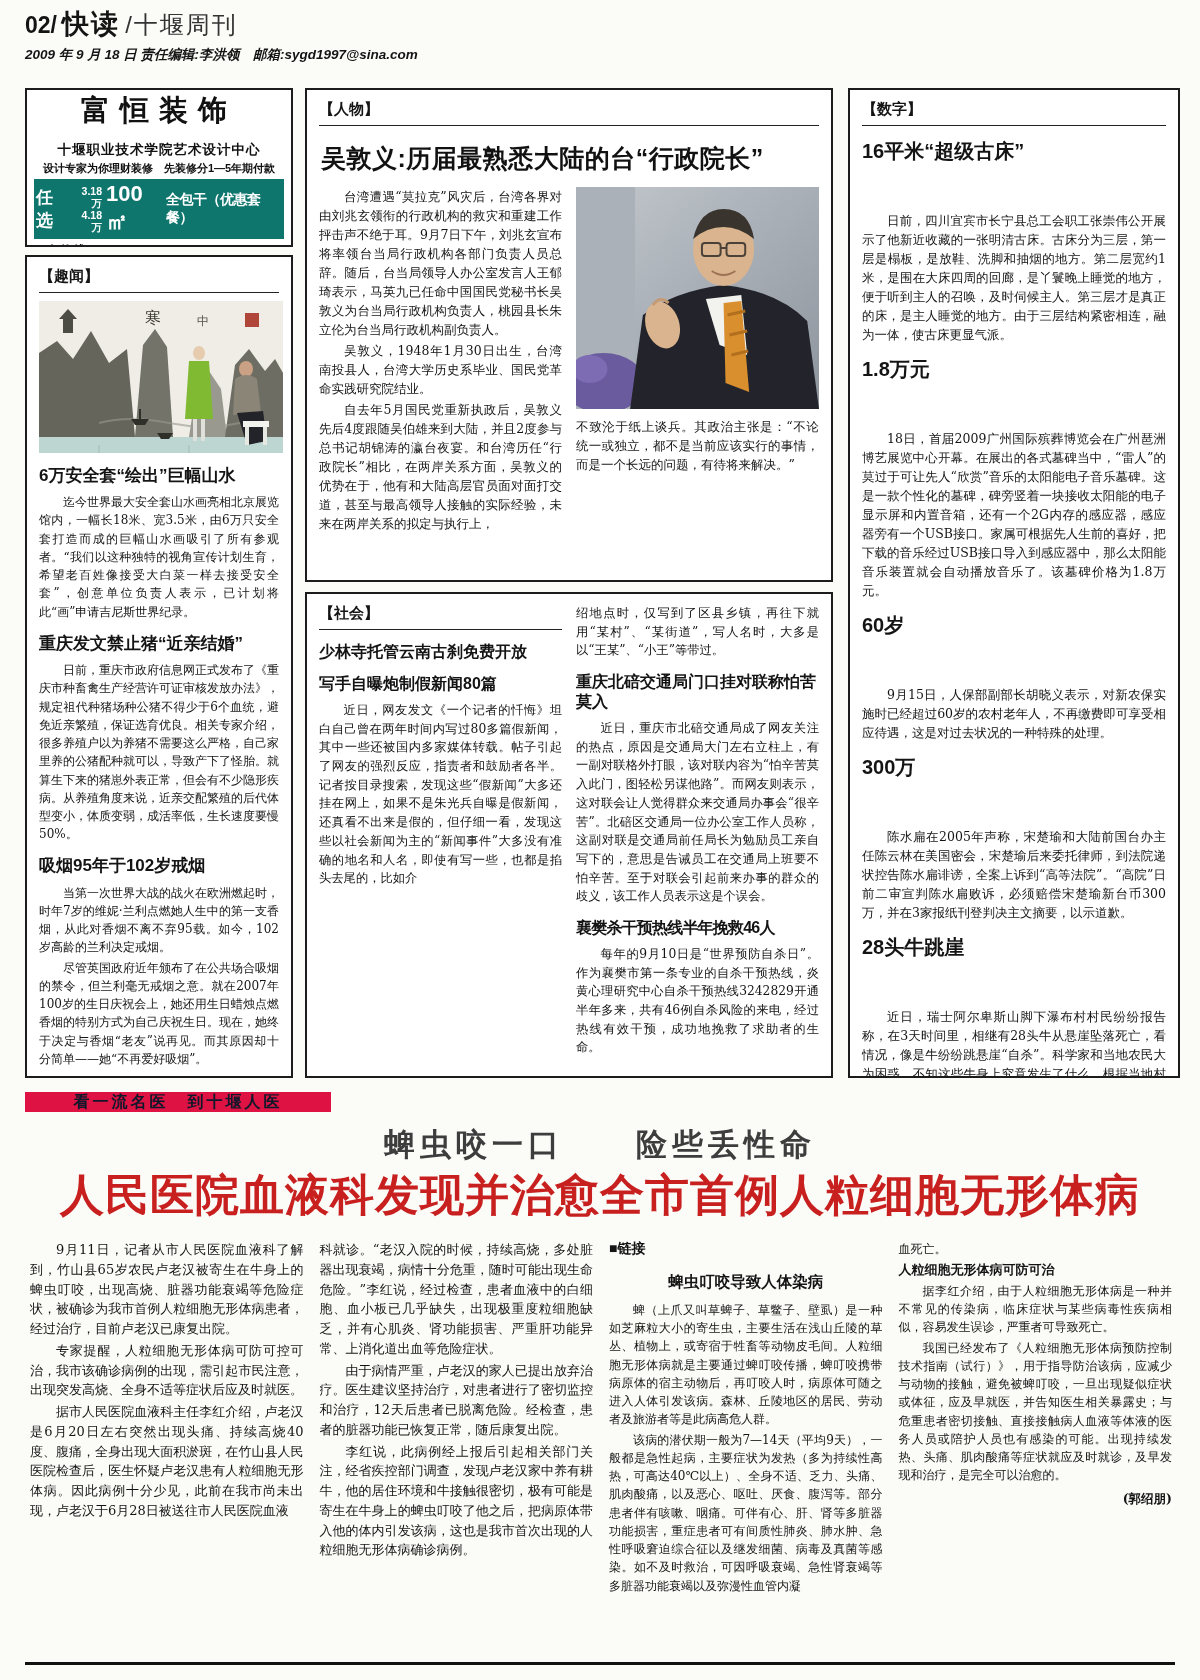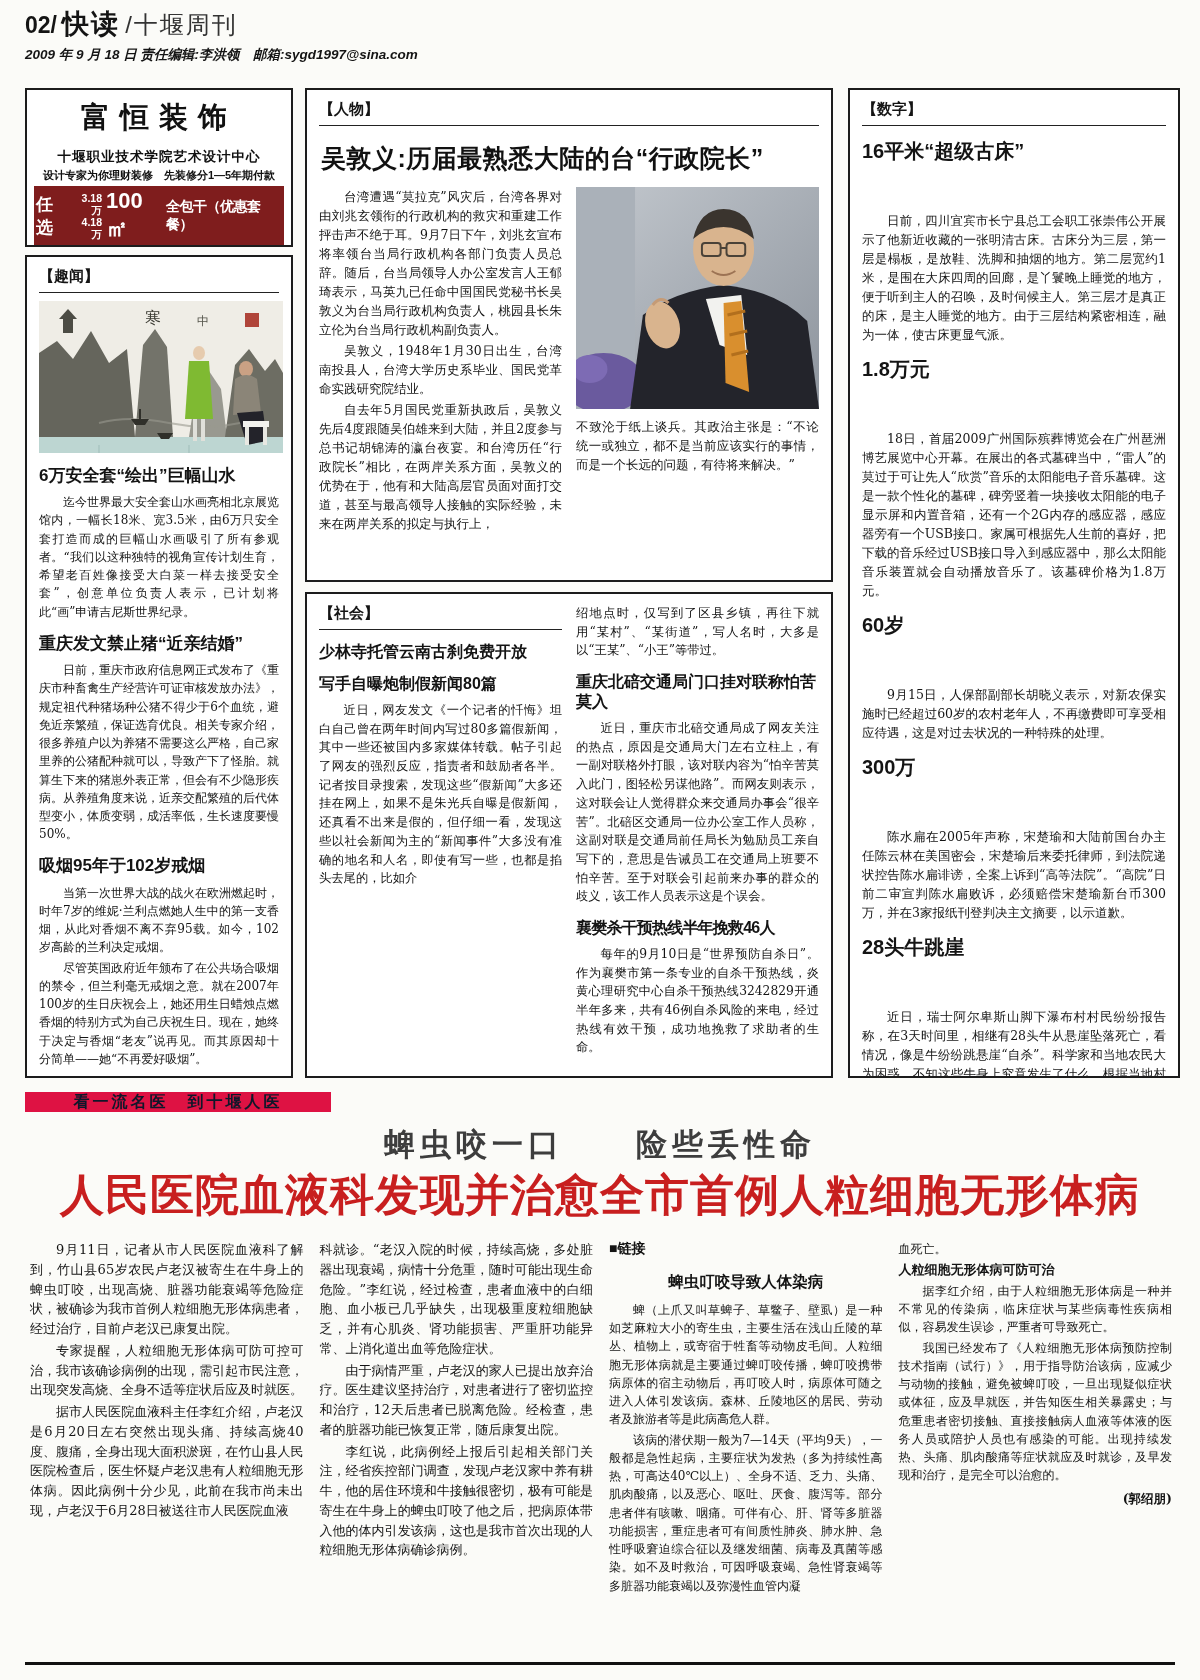--- a/index.html
+++ b/index.html
@@ -13,25 +13,25 @@
   .body p{margin:0 0 2px 0;text-indent:2em;text-align:justify;line-height:1.52;}
   .body p.cont{text-indent:0;}
   .atitle{font-family:"Liberation Sans",sans-serif;font-weight:bold;line-height:1.25;margin:12px 0 7px 0;}
   
   .masthead{left:25px;top:6px;width:900px;}
   .mh-no{font-family:"Liberation Sans",sans-serif;font-weight:bold;font-size:23px;}
   .mh-sec{font-family:"Liberation Sans",sans-serif;font-weight:bold;font-size:27px;letter-spacing:2px;}
   .mh-pub{font-family:"Liberation Sans",sans-serif;font-weight:normal;font-size:24px;color:#333;letter-spacing:2px;}
   .mh-date{font-family:"Liberation Sans",sans-serif;font-style:italic;font-weight:bold;font-size:13.5px;margin-top:4px;}
   
-  .ad{left:25px;top:88px;width:268px;height:159px;padding:12px 7px;}
+  .ad{left:25px;top:88px;width:268px;height:159px;padding:5px 7px;}
   .ad-title{font-size:29px;letter-spacing:10px;text-align:center;line-height:1.1;}
   .ad-sub{font-size:13.5px;letter-spacing:1px;text-align:center;margin-top:14px;}
   .ad-l3{font-size:11px;text-align:center;margin-top:2px;}
-  .ad-deal{background:#7f1d1d;color:#fff;display:flex;align-items:center;justify-content:center;
+  .ad-deal{background:#0f766e;color:#fff;display:flex;align-items:center;justify-content:center;
            gap:4px;margin-top:3px;padding:2px 2px;}
   .ad-deal *{color:#fff;}
   .ad-deal .d1{font-size:17px;}
   .ad-deal .dstack{font-size:10.5px;line-height:1.15;text-align:right;}
   .ad-deal .darea{font-size:22px;}
   .ad-deal .dsuf{font-size:14px;letter-spacing:-0.5px;}
   .ad-info{font-family:"Liberation Sans",sans-serif;font-weight:bold;margin-top:3px;line-height:1.35;}
   .ad-info .i1{font-size:13px;}
   
   .quwen{left:25px;top:255px;width:268px;height:823px;}

